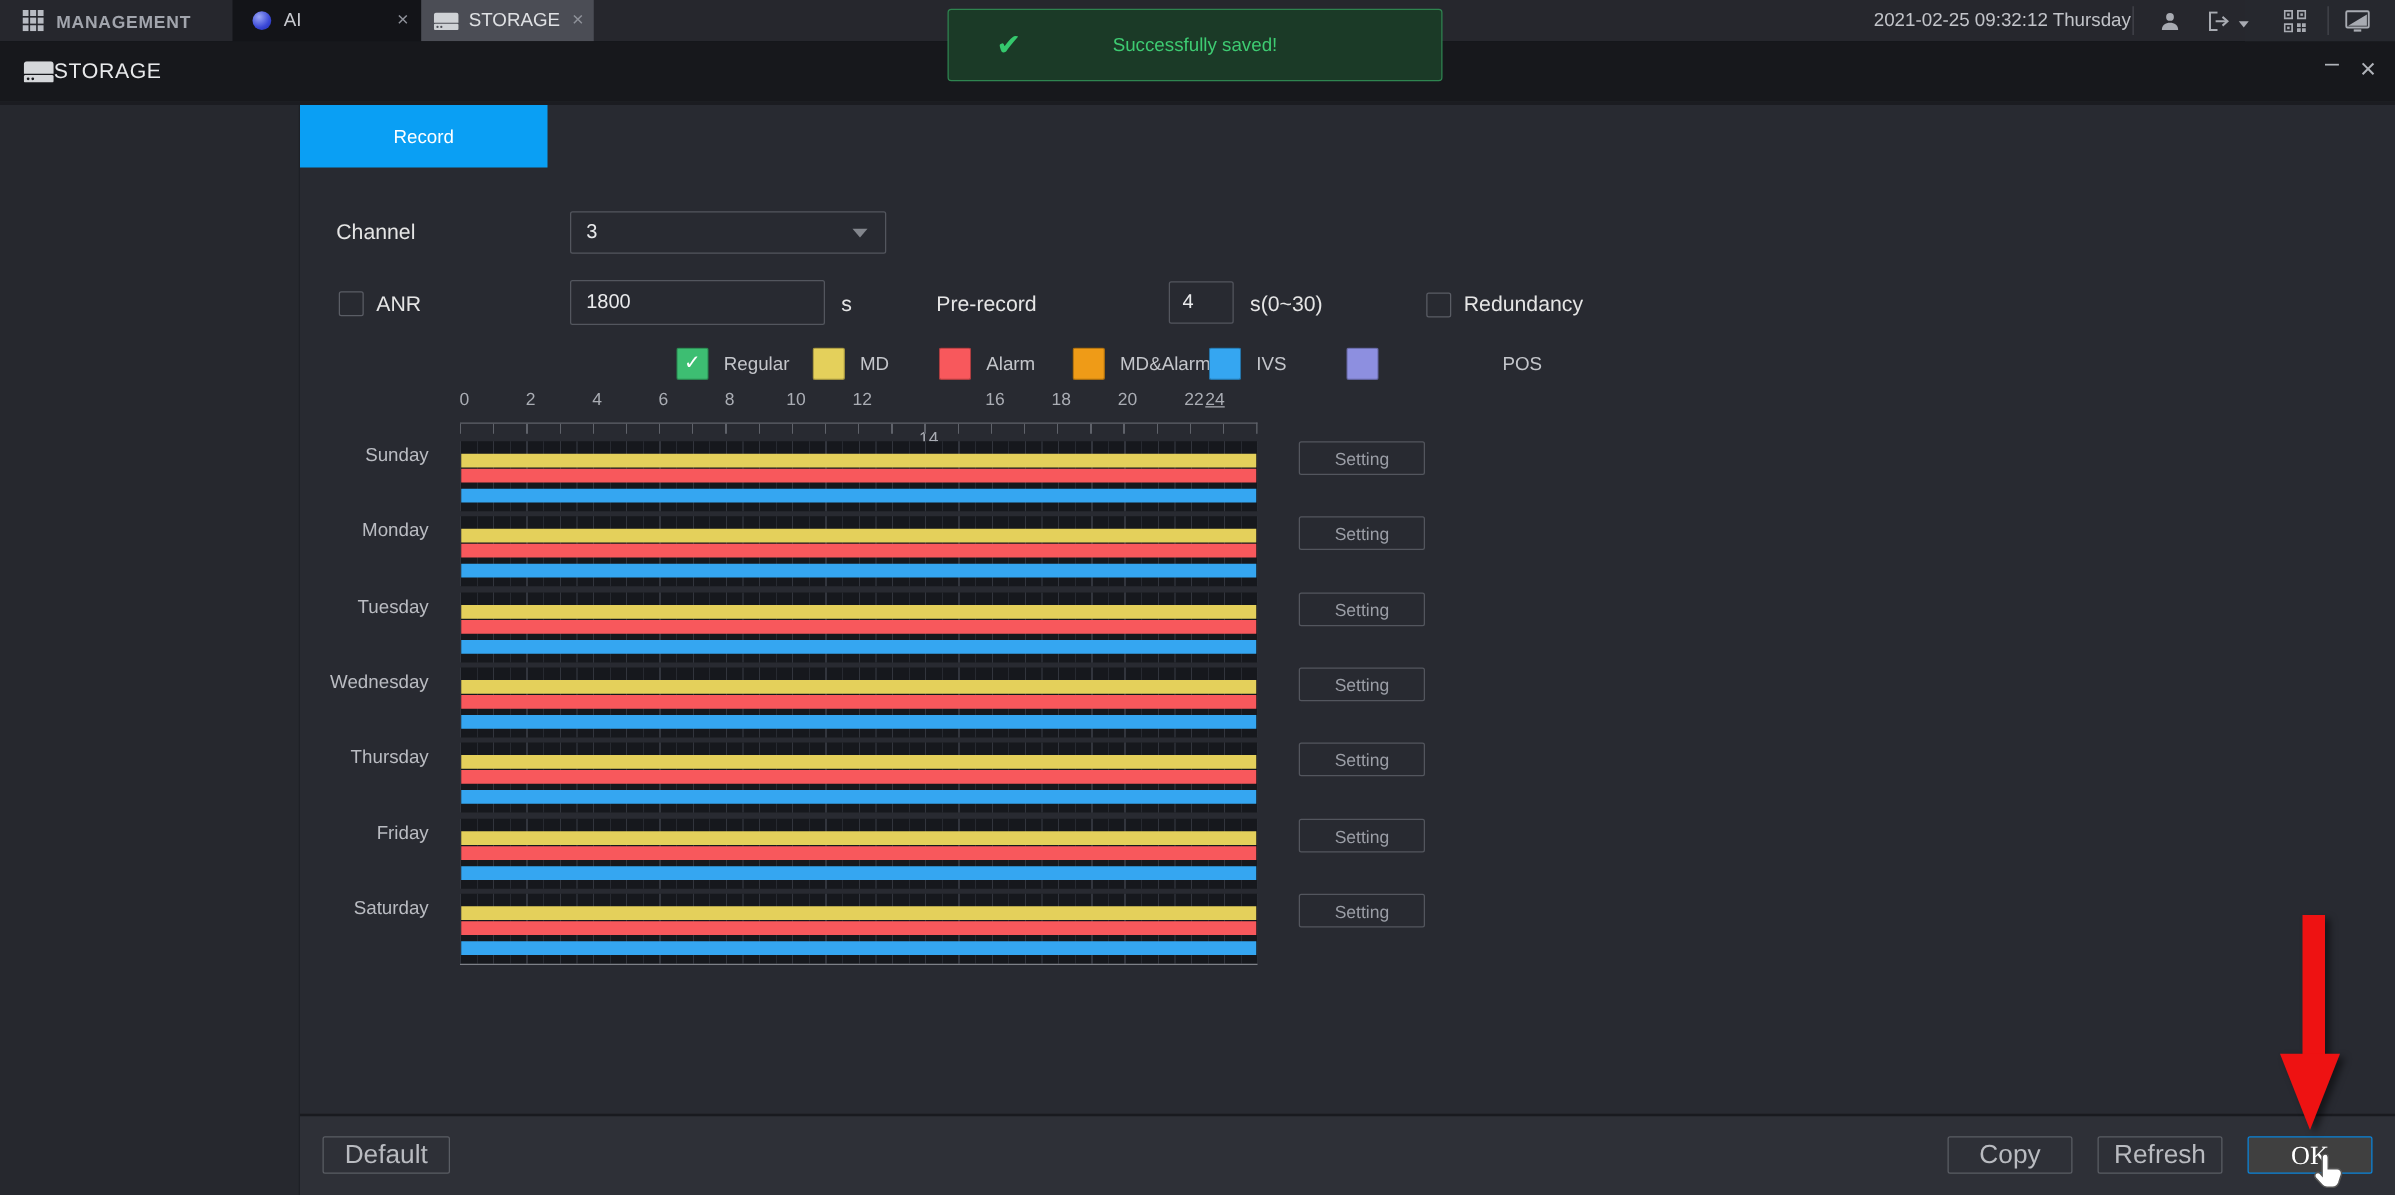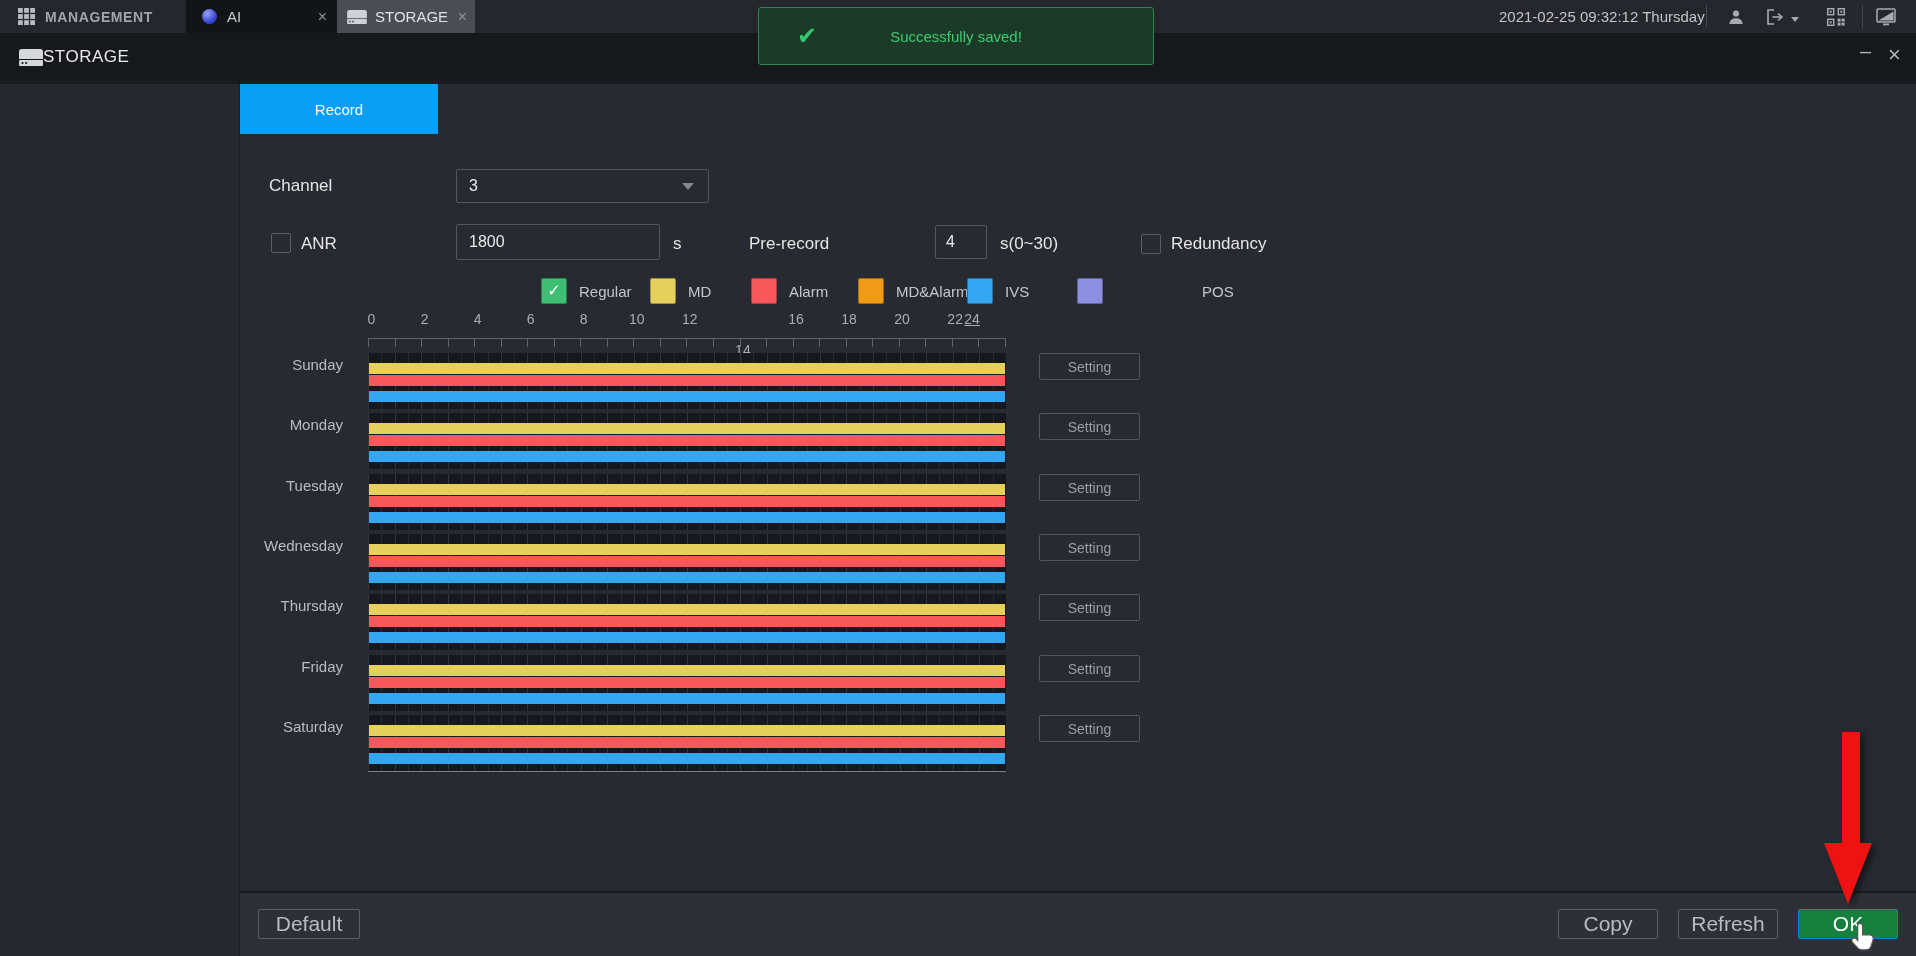--- a/index.html
+++ b/index.html
@@ -65,21 +65,21 @@
          background-image:repeating-linear-gradient(to right,#32353d 0 1px,transparent 1px 26.58px),
                           repeating-linear-gradient(to right,#272a31 0 1px,transparent 1px 13.29px);}
   .bar{position:absolute;height:11px;}
   .setting-btn{position:absolute;left:1039px;width:101px;height:27px;border:1px solid #53565e;border-radius:2px;box-sizing:border-box;
                color:#9b9ea6;font-size:14px;display:flex;align-items:center;justify-content:center;cursor:pointer;background:transparent;}
   #baseline{left:368px;top:771px;width:638px;height:1px;background:#7d8087;}
   
   #footer{left:240px;top:891px;width:1676px;height:65px;background:#2e3037;border-top:2px solid #191a1f;box-sizing:border-box;}
   .fbtn{position:absolute;top:909px;height:30px;border:1px solid #5a5d64;border-radius:2px;box-sizing:border-box;color:#b9bbc0;font-size:21px;
         display:flex;align-items:center;justify-content:center;cursor:pointer;background:transparent;}
-  #btn-ok{background:#15803d;border-color:#0a84da;color:#fff;}
+  #btn-ok{background:#404040;border-color:#0a84da;color:#fff;font-family:Liberation Serif, serif;}
   
   #red-arrow{z-index:40;filter:drop-shadow(4px 3px 3px rgba(0,0,0,.5));}
   #arrow-shaft{left:1842px;top:732px;width:18px;height:112px;background:#ee1212;}
   #arrow-head{left:1824px;top:843px;width:0;height:0;border-left:24px solid transparent;border-right:24px solid transparent;border-top:61px solid #ee1212;}
   #hand-cursor{left:1849px;top:923px;z-index:45;}
 </style>
 </head>
 <body>
 
 <div id="app">

